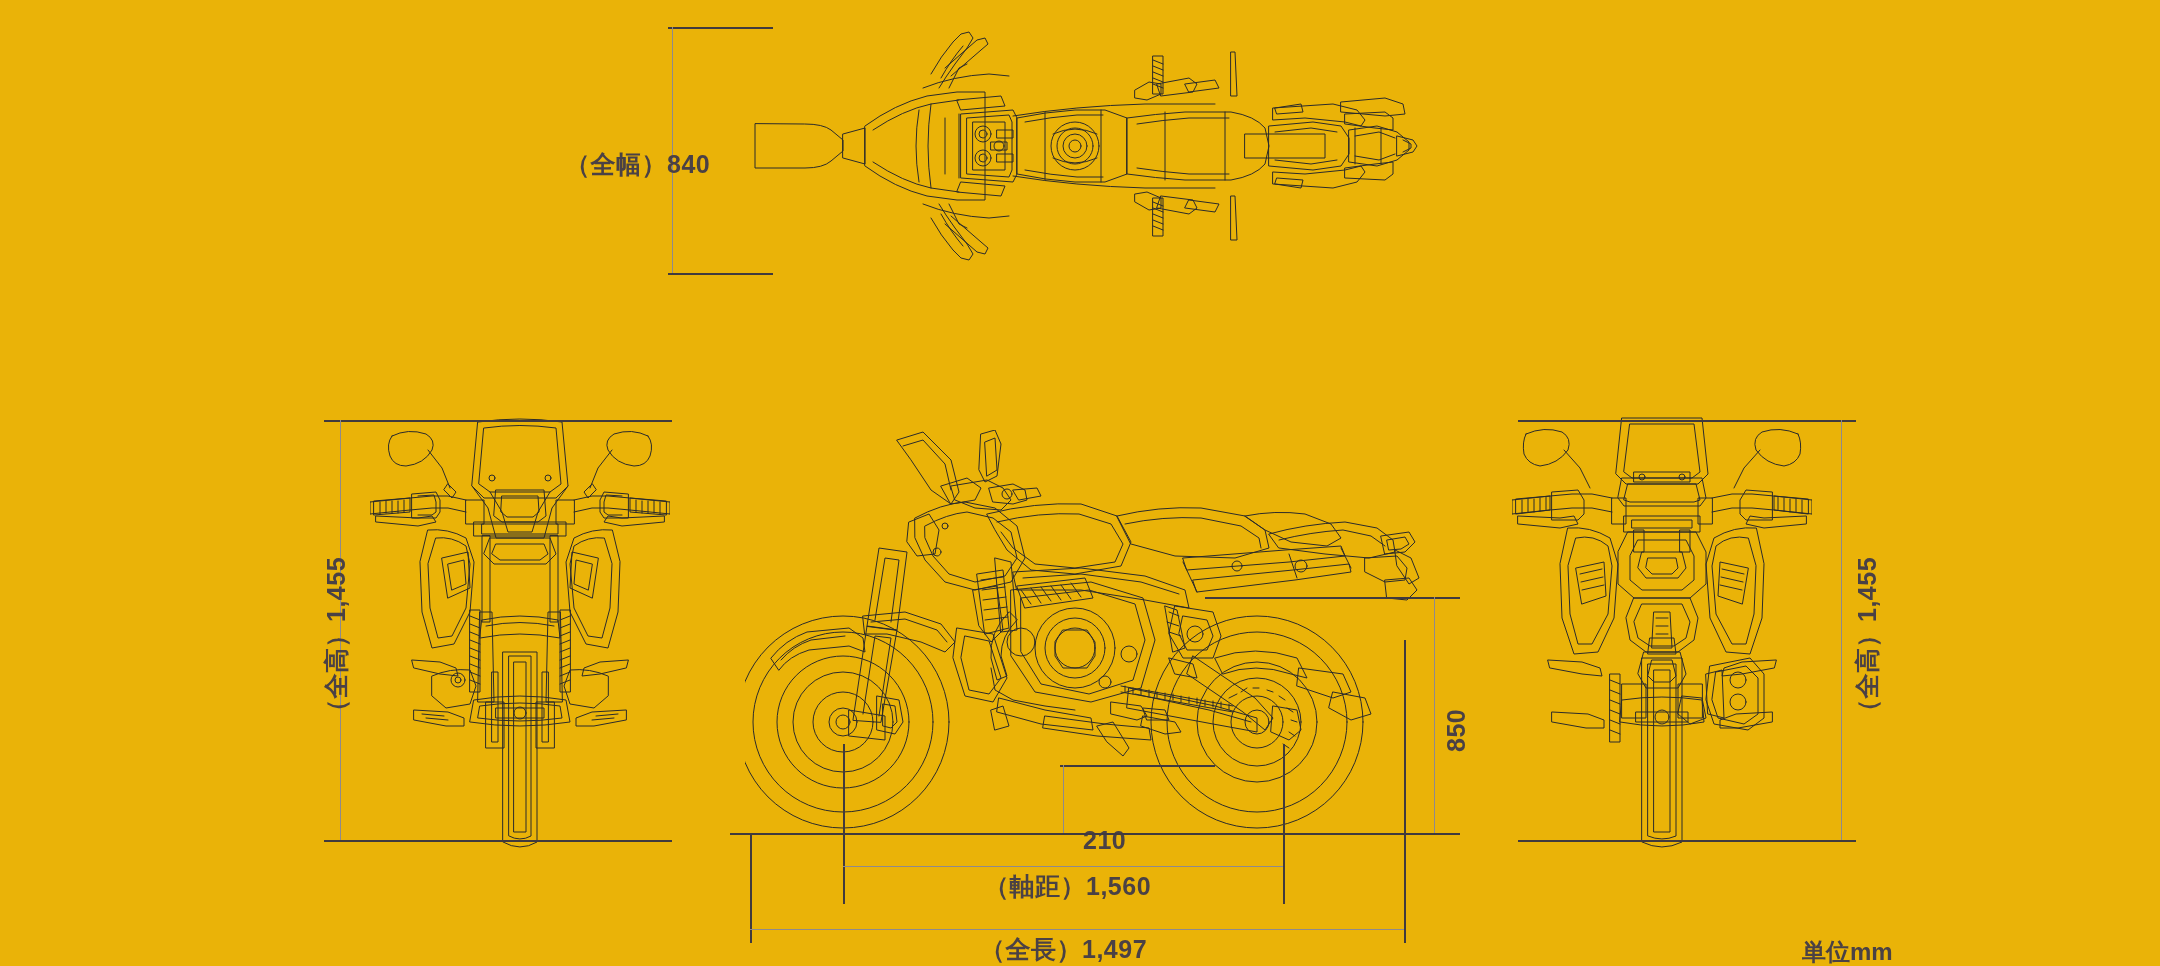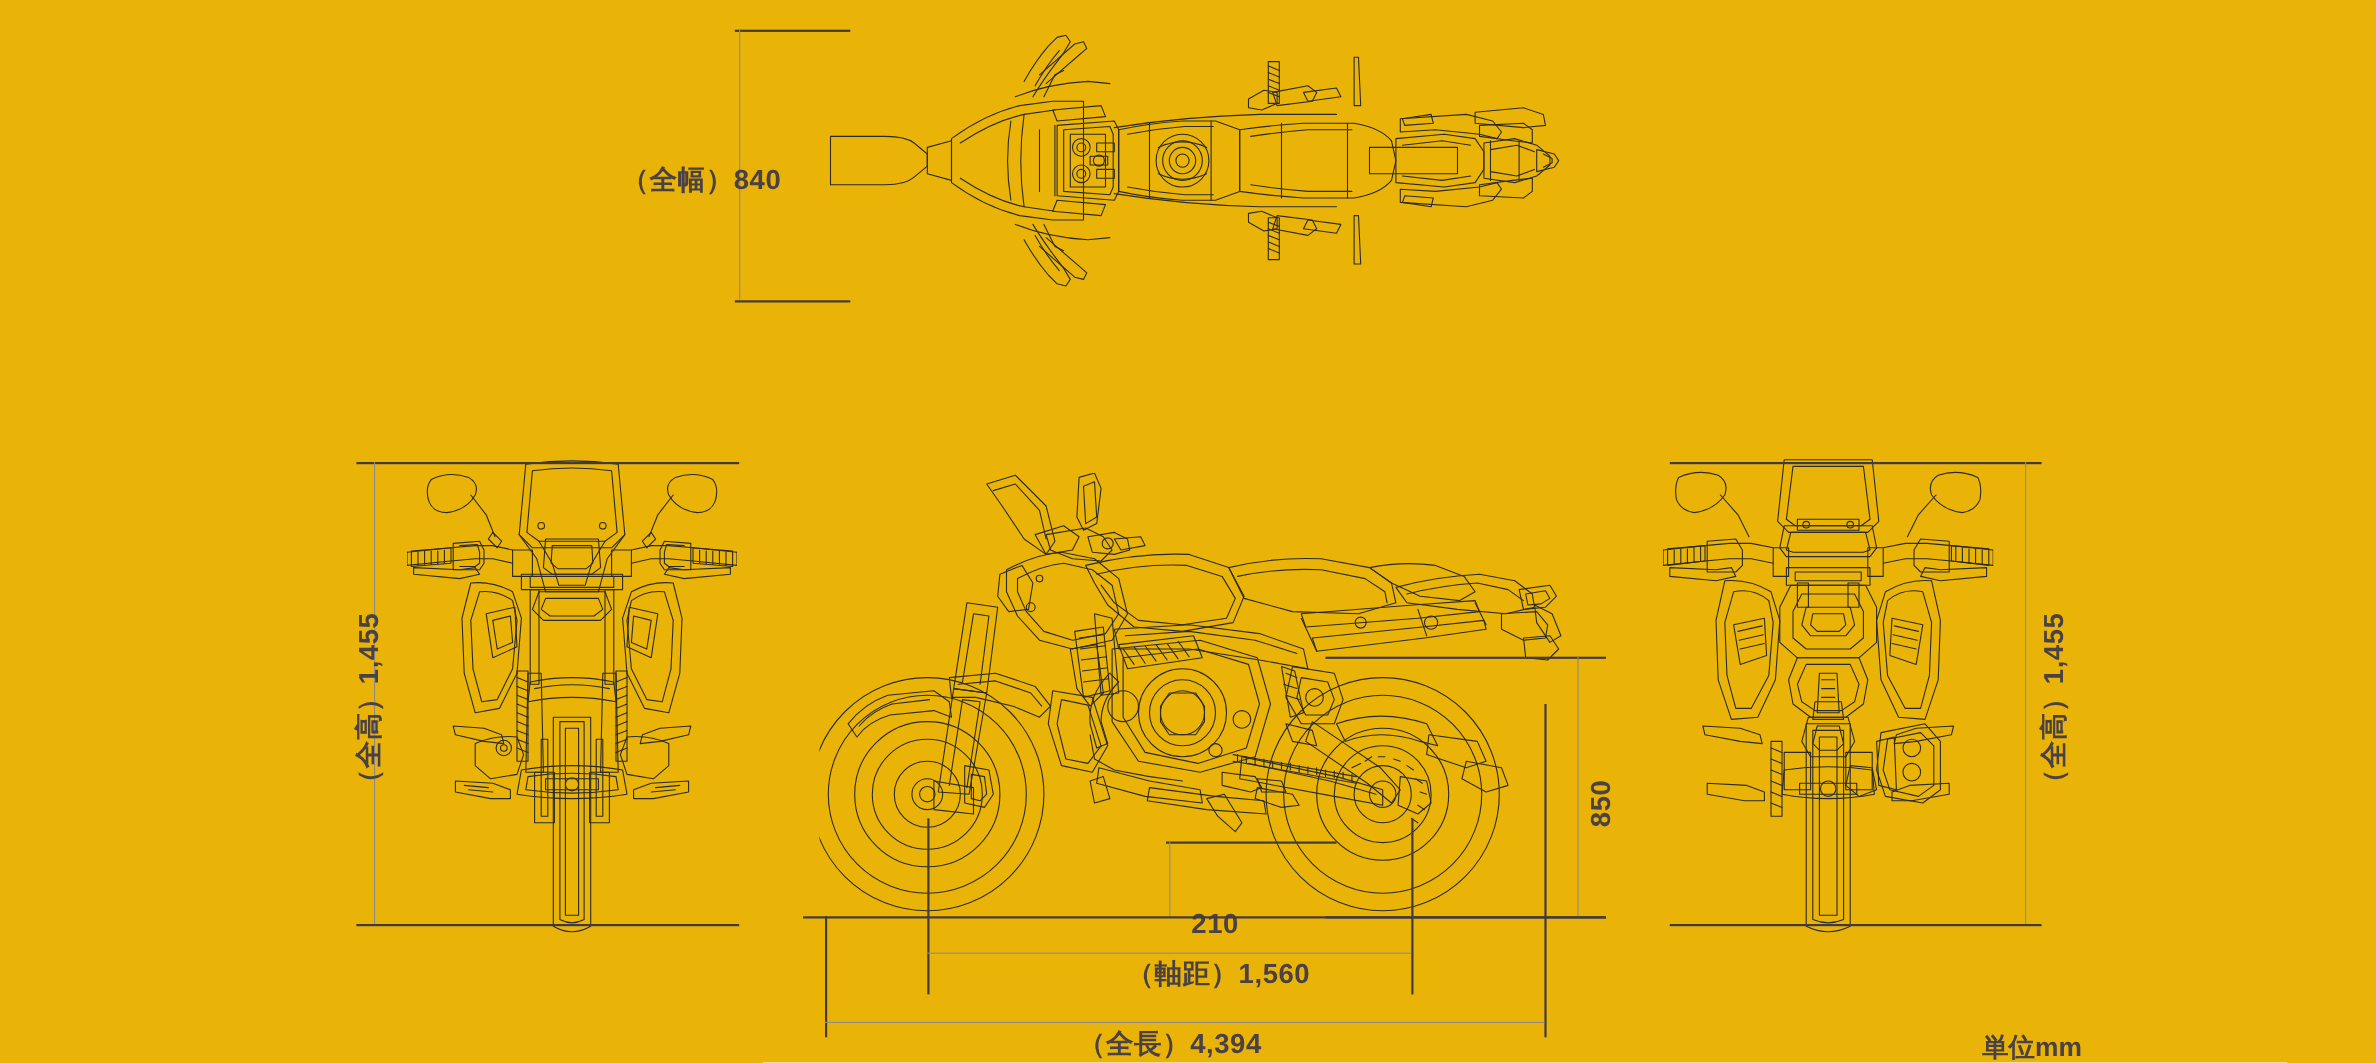--- a/index.html
+++ b/index.html
@@ -442,26 +442,26 @@
 
   <div class="ext-h" style="left:1060px;top:765px;width:155px;"></div>
   <div class="dim-v" style="left:1063px;top:765px;height:68px;"></div>
   <div class="dimtext" style="left:1083px;top:786px;margin-top:42px;">210</div>
 
   <div class="ext-h" style="left:730px;top:833px;width:730px;"></div>
 
   <div class="ext-v" style="left:843px;top:744px;height:160px;"></div>
   <div class="ext-v" style="left:1283px;top:744px;height:160px;"></div>
   <div class="dim-h" style="left:843px;top:866px;width:440px;"></div>
-  <div class="dimtext" style="left:1024px;top:874px;">（軸距）1,560</div>
+  <div class="dimtext" style="left:984px;top:874px;">（軸距）1,560</div>
 
   <div class="ext-v" style="left:750px;top:833px;height:110px;"></div>
   <div class="ext-v" style="left:1404px;top:640px;height:303px;"></div>
   <div class="dim-h" style="left:750px;top:929px;width:654px;"></div>
-  <div class="dimtext" style="left:980px;top:937px;">（全長）4,394</div>
+  <div class="dimtext" style="left:980px;top:937px;">（全長）1,497</div>
 
   <div class="view" style="left:1512px;top:412px;width:300px;height:440px;">
     <svg width="300" height="440" viewBox="0 0 300 440" fill="none" stroke="#2b2b2b" stroke-width="1" stroke-linejoin="round" stroke-linecap="round">
       <g>
 
         <path d="M110 6 L190 6 L196 62 L186 72 L114 72 L104 62 Z"></path>
         <path d="M118 12 L182 12 L188 60 L180 66 L120 66 L112 60 Z"></path>
 
         <path d="M110 66 L190 66 L194 86 L188 94 L112 94 L106 86 Z"></path>
         <path d="M116 72 L184 72 L188 88 L182 90 L118 90 L112 88 Z"></path>

